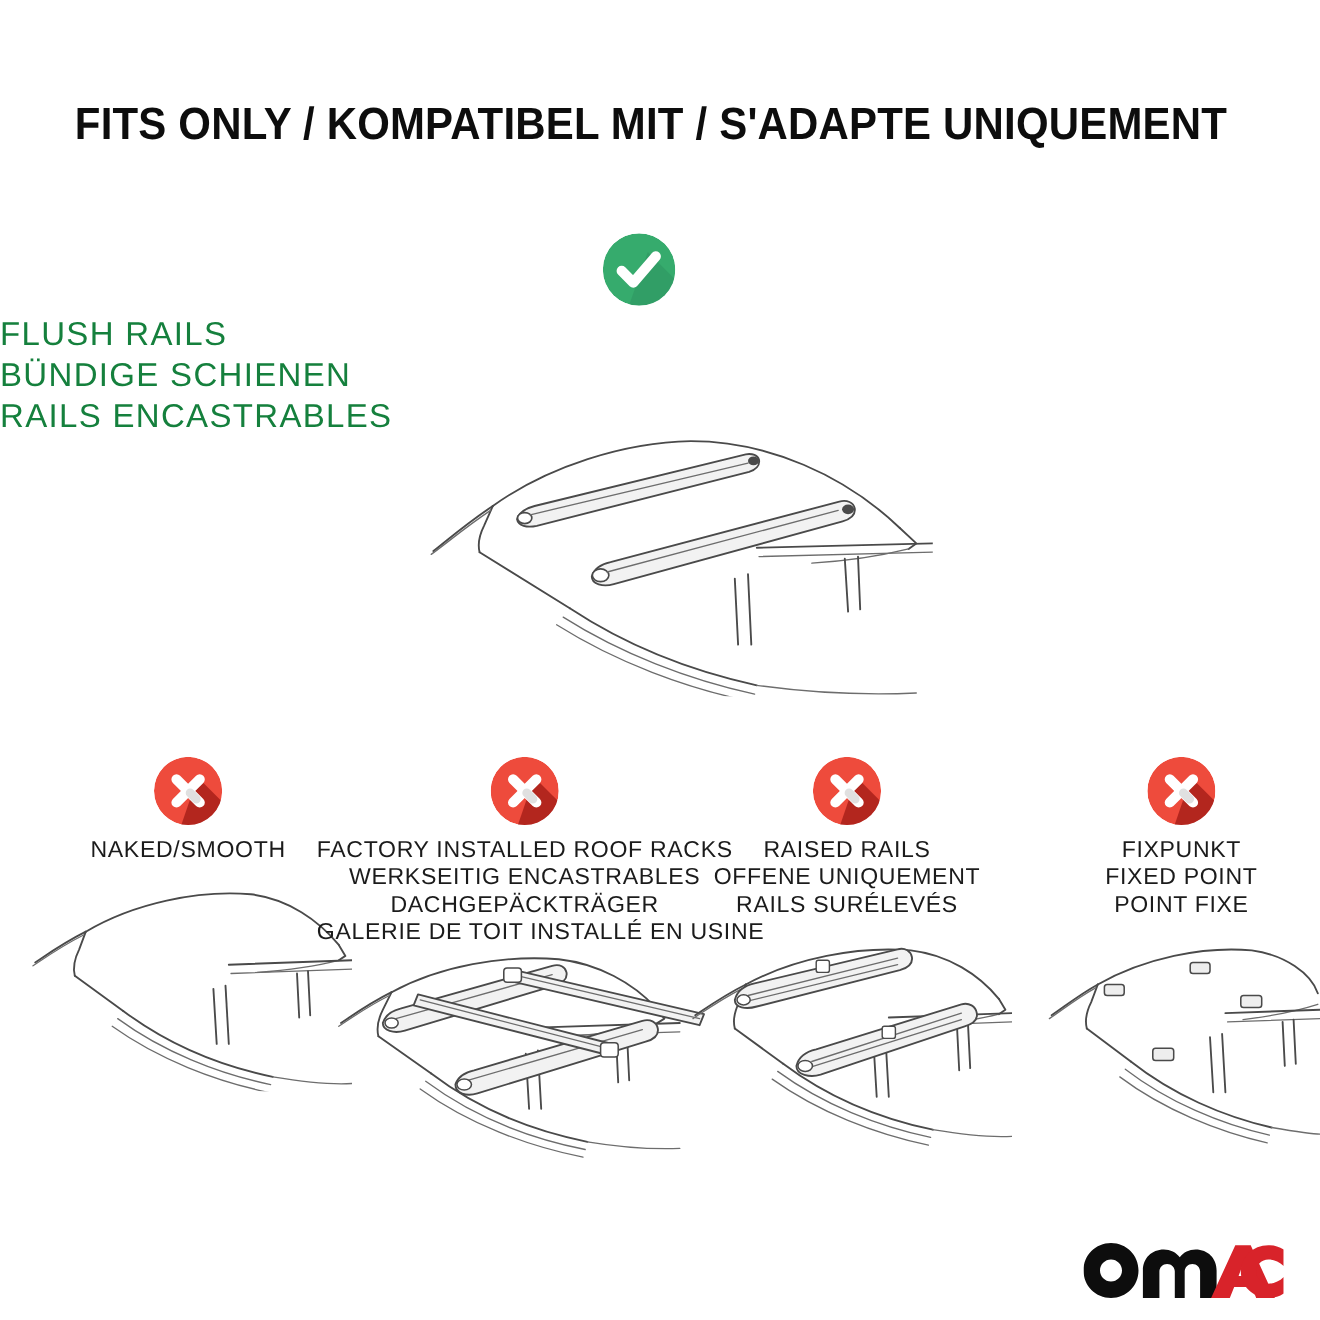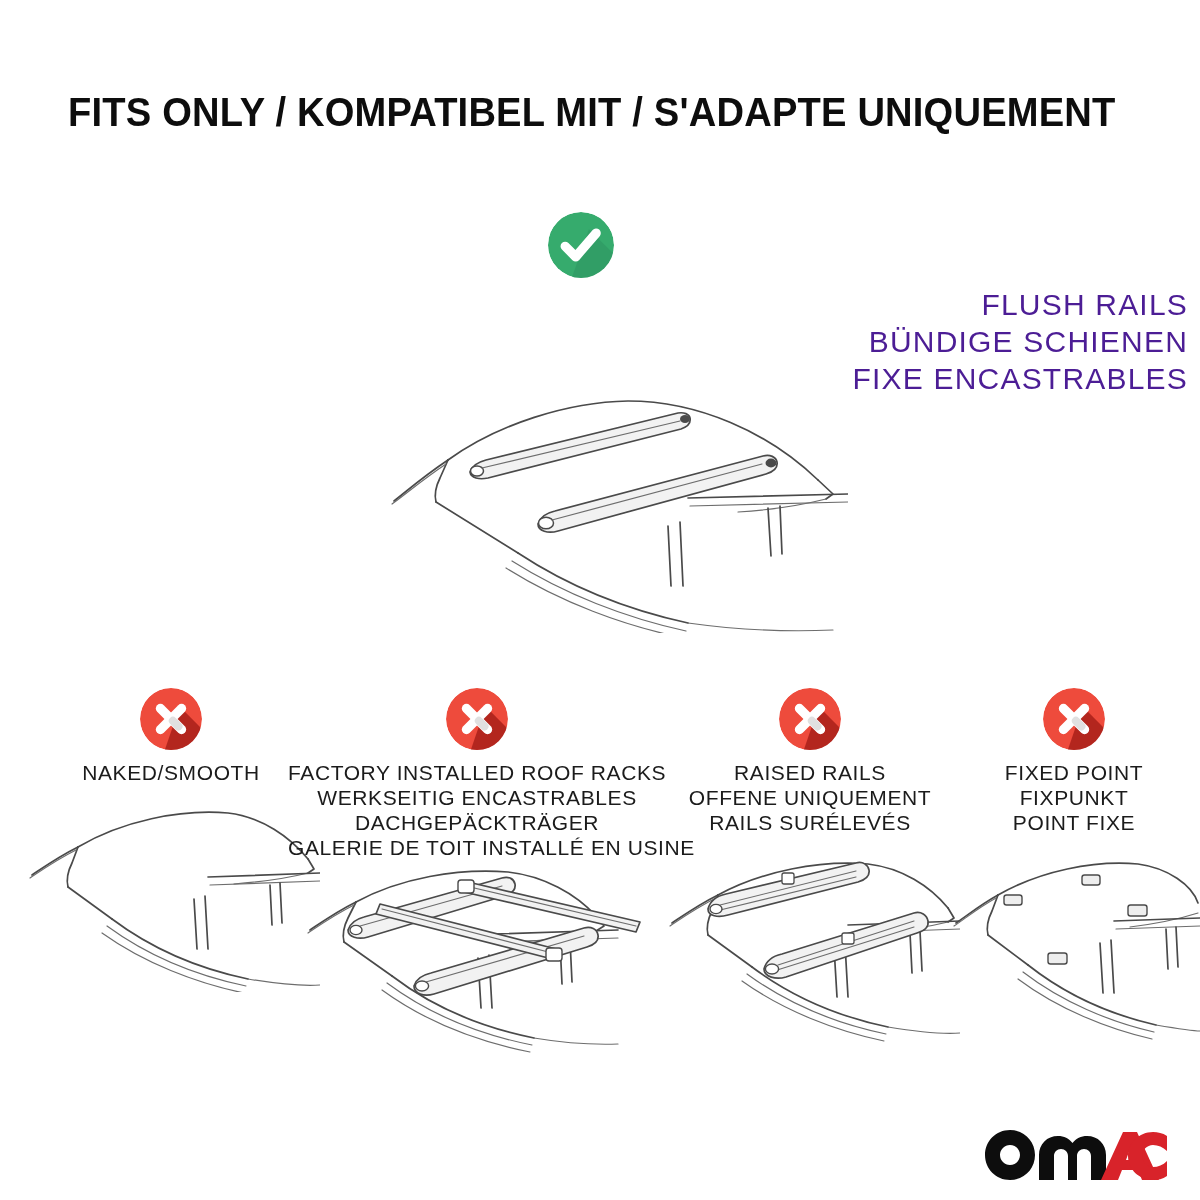--- a/index.html
+++ b/index.html
@@ -53,26 +53,26 @@
     width: 66px;
     height: 66px;
   }
 
   
   .hero-caption {
     position: absolute;
     left: 0;
     top: 286px;
     width: 1188px;
-    text-align: right;
+    text-align: left;
     font-size: 30px;
     font-weight: 400;
     letter-spacing: 1.2px;
     line-height: 37px;
-    color: #4c1d95;
+    color: #15803d;
   }
   .hero-caption div { white-space: nowrap; }
 
   .hero-art {
     position: absolute;
     left: 378px;
     top: 398px;
     width: 470px;
     height: 235px;
   }
@@ -85,21 +85,21 @@
     width: 1200px;
     height: 400px;
   }
   .col {
     position: absolute;
     top: 0;
     text-align: center;
   }
   .col-0 { left: 22px;  width: 298px; }
   .col-1 { left: 288px; width: 378px; }
-  .col-2 { left: 660px; width: 300px; }
+  .col-2 { left: 620px; width: 300px; }
   .col-3 { left: 948px; width: 252px; }
 
   .badge-no {
     width: 62px;
     height: 62px;
     margin: 0 auto;
   }
 
   .col-caption {
     margin-top: 10px;
@@ -146,21 +146,21 @@
     <svg viewBox="0 0 100 100" width="66" height="66" aria-hidden="true">
       <circle cx="50" cy="50" r="50" fill="#36ab6d"></circle>
       <path d="M62 26 L100 64 L100 100 L36 100 Z" fill="#2e9460" opacity="0.55"></path>
       <path d="M26 52 L42 68 L73 32" fill="none" stroke="#ffffff" stroke-width="14" stroke-linecap="round" stroke-linejoin="round"></path>
     </svg>
   </div>
 
   <div class="hero-caption">
     <div>FLUSH RAILS</div>
     <div>BÜNDIGE SCHIENEN</div>
-    <div>FIXE ENCASTRABLES</div>
+    <div>RAILS ENCASTRABLES</div>
   </div>
 
   <div class="hero-art">
     <svg viewBox="0 0 470 235" width="470" height="235" aria-hidden="true">
 
       <path class="roof-fill" d="M56 96 C95 50 160 20 240 8 C300 4 370 28 430 72 L450 92 L300 205 L180 205 L110 150 Z"></path>
 
       <path class="line" d="M16 103 C30 92 46 78 70 62"></path>
       <path class="line" d="M70 62 C120 26 190 4 250 3 C320 3 390 34 440 82"></path>
 
@@ -354,22 +354,22 @@
           <circle cx="50" cy="50" r="50" fill="#ee4b3c"></circle>
           <path d="M64 30 L100 66 L100 100 L40 100 Z" fill="#9c1714" opacity="0.72"></path>
           <g stroke="#ffffff" stroke-width="15" stroke-linecap="round">
             <line x1="33" y1="33" x2="67" y2="67"></line>
             <line x1="67" y1="33" x2="33" y2="67"></line>
           </g>
           <line x1="53" y1="53" x2="62" y2="62" stroke="#e0e0e0" stroke-width="13" stroke-linecap="round"></line>
         </svg>
       </div>
       <div class="col-caption">
+        <div>FIXPUNKT</div>
         <div>FIXED POINT</div>
-        <div>FIXPUNKT</div>
         <div>POINT FIXE</div>
       </div>
       <div class="col-art">
         <svg viewBox="0 0 252 185" width="252" height="185" aria-hidden="true">
           <path class="line" d="M8 66 C20 58 32 48 50 38"></path>
           <path class="line" d="M50 38 C92 14 146 3 190 7 C220 11 244 28 250 46"></path>
           <path class="line-thin" d="M250 56 C228 63 206 67 182 70"></path>
           <path class="line" d="M50 38 L44 54 C40 62 38 70 40 78"></path>
           <path class="line" d="M40 78 L80 108"></path>
           <path class="line-thin" d="M6 69 C18 61 30 51 48 41"></path>

